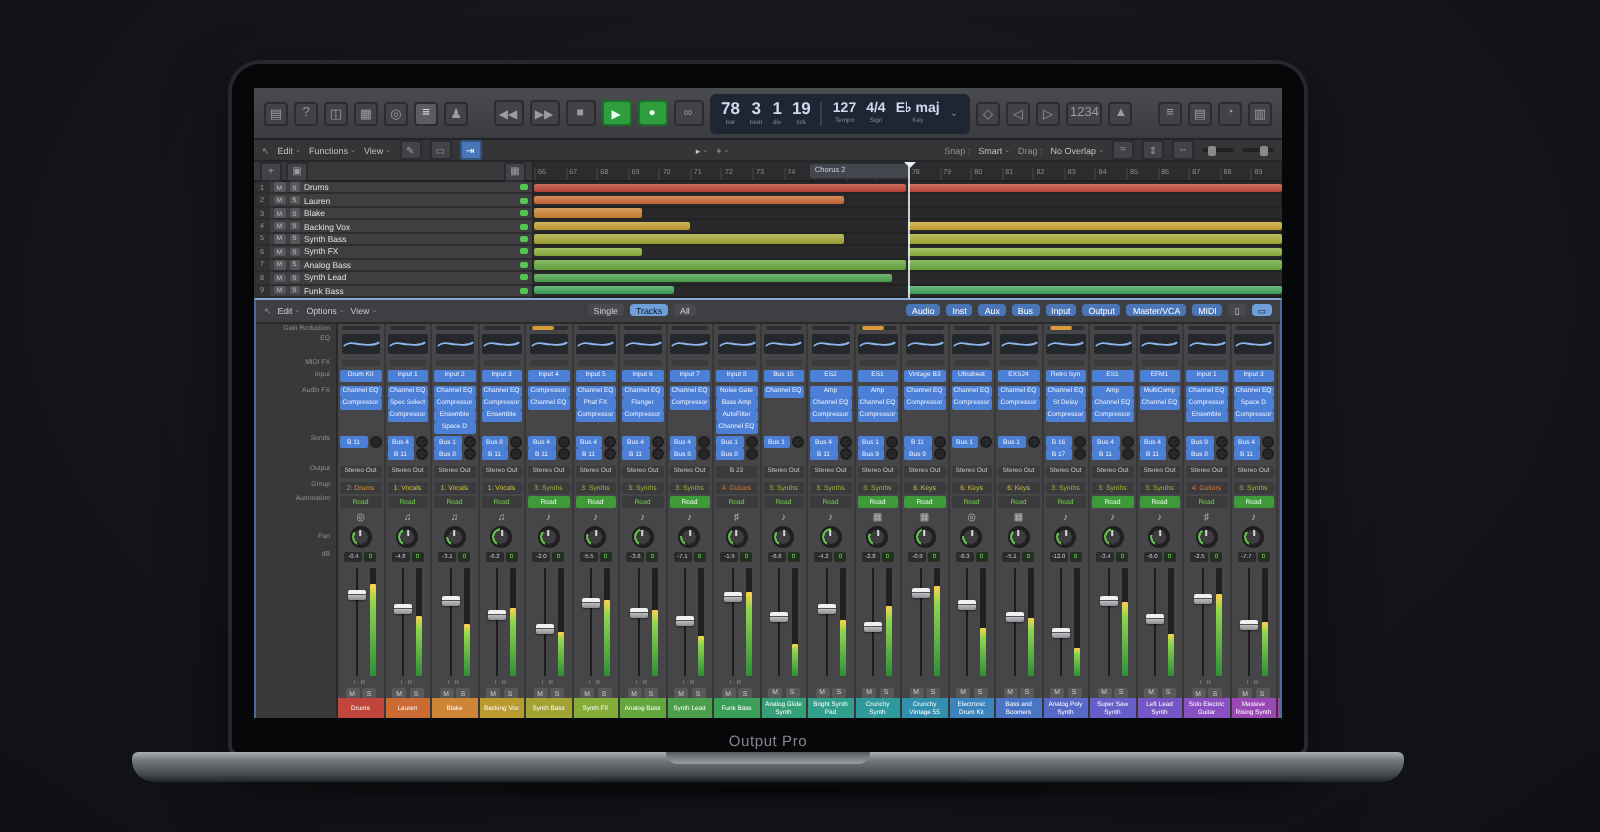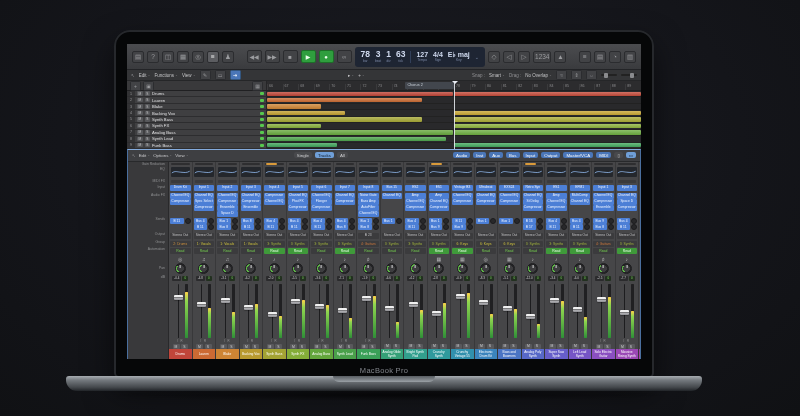--- a/index.html
+++ b/index.html
@@ -125,21 +125,21 @@
   .msb-wrap{display:flex;gap:1.5px;}
   .msb{width:7px;height:5px;background:#59595c;color:#cfcfd1;font-size:3.4px;border-radius:1px;
        display:flex;align-items:center;justify-content:center;}
   .cname{margin:0;height:12px;color:#fff;font-size:3.2px;line-height:1.08;display:flex;align-items:center;
          justify-content:center;text-align:center;padding:0 1px;overflow:hidden;}
 </style>
 </head>
 <body>
 
 <div class="lid">
-  <div class="bezel-label">MacBook Pro</div>
+  <div class="bezel-label">Output Pro</div>
 </div>
 
 <div class="screen">
 
   <div class="cbar">
 
       <div class="ibtn" title="library-icon">
         <span>▤</span>
       </div>
 
@@ -204,21 +204,21 @@
           <div class="big">3</div>
           <div class="cap">beat</div>
         </div>
 
         <div class="grp">
           <div class="big">1</div>
           <div class="cap">div</div>
         </div>
 
         <div class="grp">
-          <div class="big">63</div>
+          <div class="big">19</div>
           <div class="cap">tick</div>
         </div>
 
       <div class="div"></div>
       <div class="grp">
         <div class="sm">127</div>
         <div class="cap">Tempo</div>
       </div>
       <div class="grp">
         <div class="sm">4/4</div>

